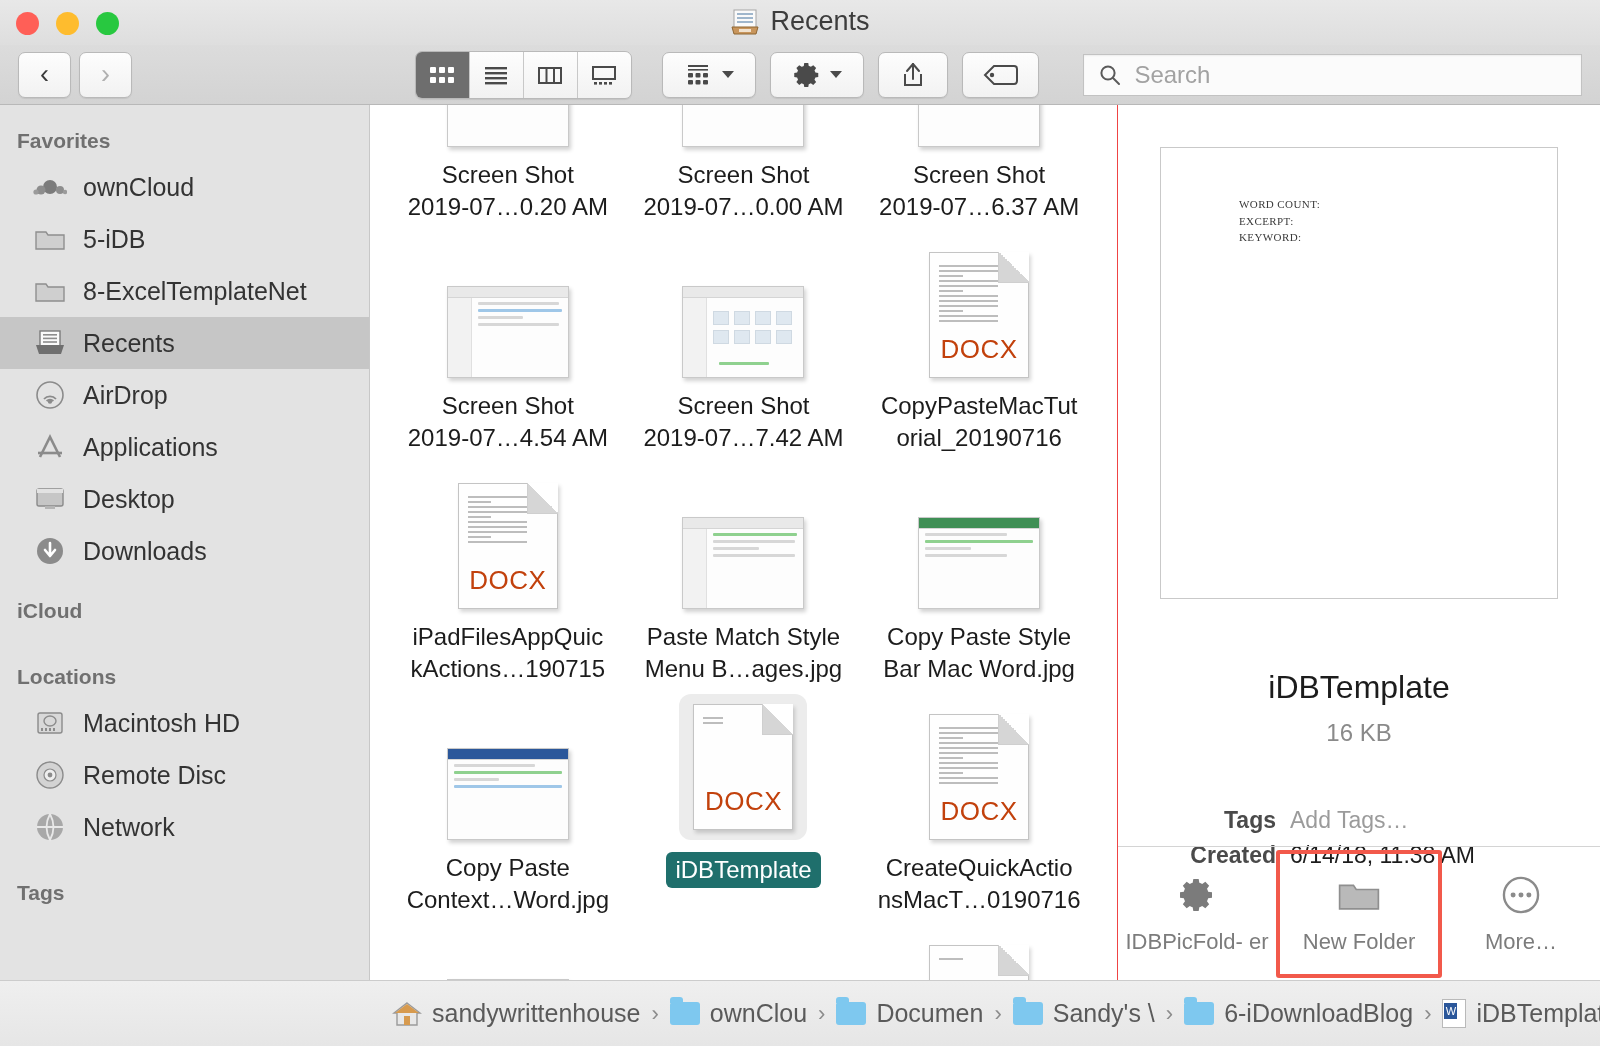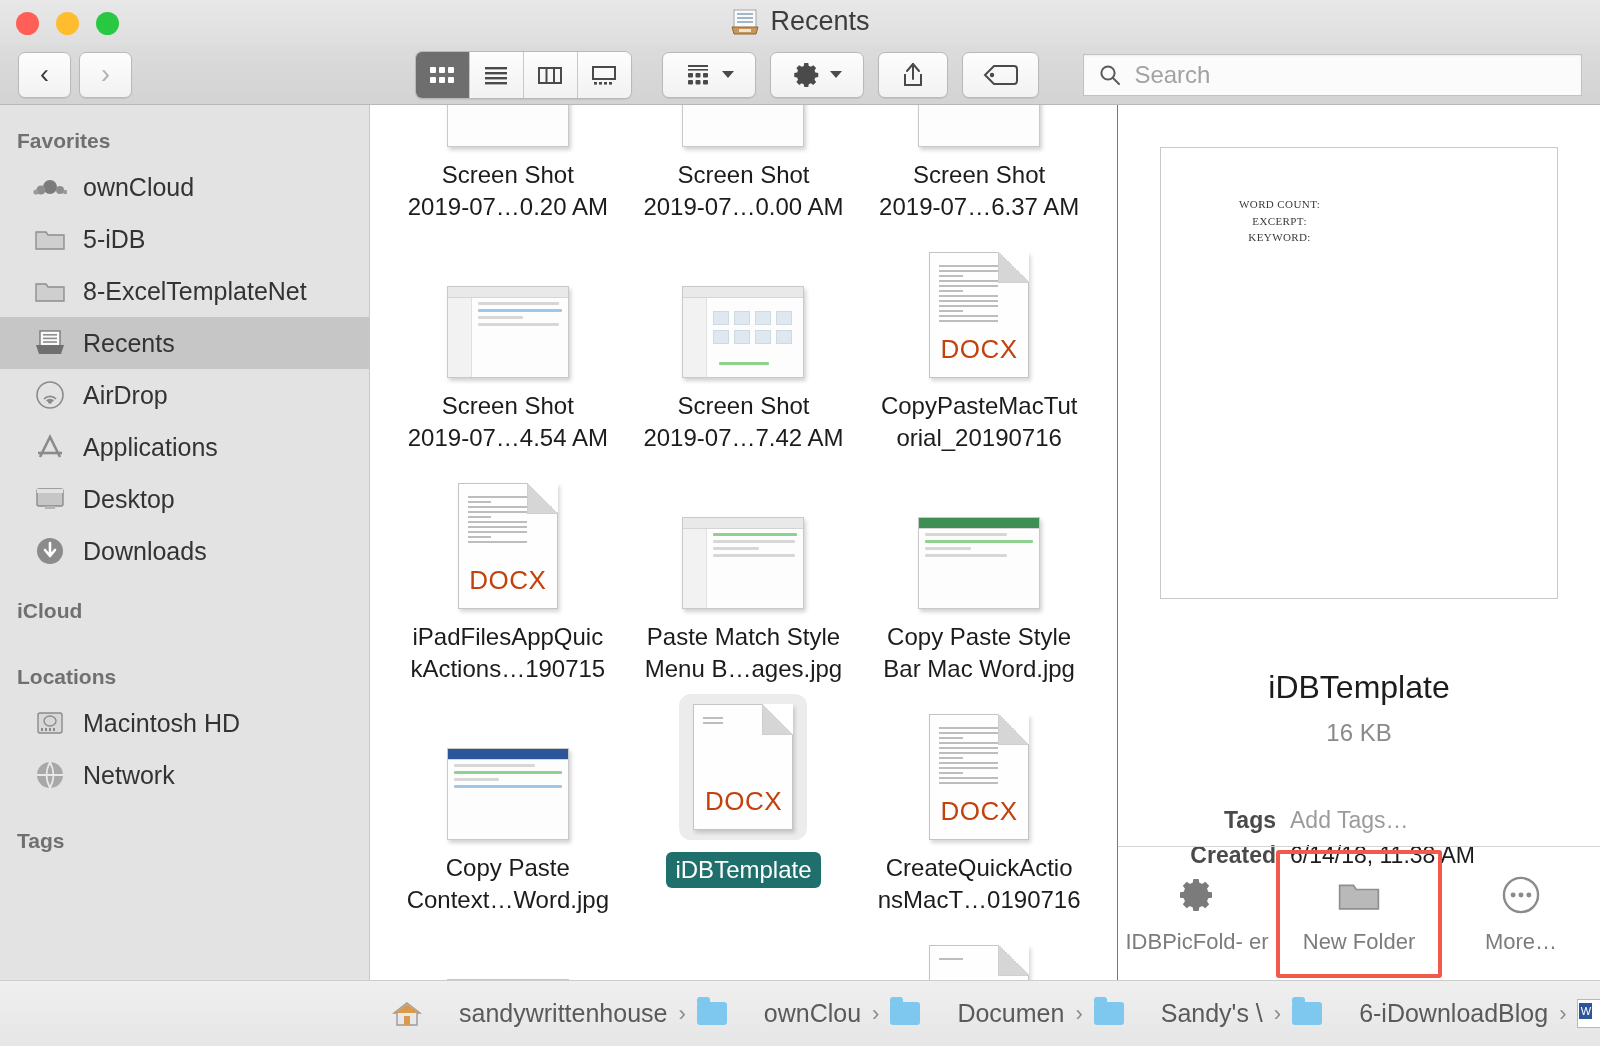--- a/index.html
+++ b/index.html
@@ -152,21 +152,21 @@
     background: #ececec; border-radius: 12px; padding: 10px 14px;
   }
 
   
   .preview {
     width: 482px; flex: 0 0 482px; background: #ffffff;
     display: flex; flex-direction: column; align-items: center; position: relative;
   }
   .pv-doc {
     width: 398px; height: 452px; background: #fff; border: 1px solid #c9c9c9;
-    margin-top: 42px; position: relative; text-align: center;
+    margin-top: 42px; position: relative;
   }
   .pv-doc .meta { position: absolute; left: 78px; top: 48px; font-family: "Liberation Serif", serif; }
   .pv-doc .meta span { display:block; font-size: 11px; color:#3a3a3a; letter-spacing:.4px; line-height:1.5; }
   .pv-title { font-size: 32px; color: #1c1c1c; margin-top: 70px; }
   .pv-size { font-size: 24px; color: #8a8a8a; margin-top: 13px; }
   .pv-rows { width: 100%; padding: 0 26px; margin-top: 56px; }
   .pv-row { display: flex; gap: 14px; font-size: 23px; line-height: 1.5; }
   .pv-row .k { width: 132px; text-align: right; color: #4a4a4a; font-weight: 600; flex: 0 0 132px; }
   .pv-row .v { color: #9b9b9b; }
   .pv-row .v.dark { color: #1c1c1c; }
@@ -182,21 +182,21 @@
     border: 4px solid #f2594b; border-radius: 3px; height: 128px; justify-content:center;
   }
 
   
   .pathbar {
     height: 66px; flex: 0 0 66px; background: linear-gradient(to bottom,#efefef,#e6e6e6);
     border-top: 1px solid #cccccc; display: flex; align-items: center;
     padding-left: 392px; gap: 0; font-size: 25px; color: #5a5a5a;
   }
   .crumb { display:flex; align-items:center; gap: 10px; }
-  .crumb .txt { white-space: nowrap; margin-left: 27px; }
+  .crumb .txt { white-space: nowrap; }
   .sep { margin: 0 11px; color: #8c8c8c; font-size: 22px; }
   .folder-blue {
     width: 30px; height: 23px; background: #7ec8ef; border-radius: 3px; position: relative; flex:0 0 30px;
   }
   .folder-blue::before {
     content:""; position:absolute; top:-5px; left:0; width: 13px; height: 6px;
     background:#7ec8ef; border-radius: 3px 3px 0 0;
   }
   .wicon {
     width: 24px; height: 29px; background: #fff; border: 1px solid #b9b9b9; position: relative; flex:0 0 24px;
@@ -446,20 +446,30 @@
                 <rect x="7" y="19" width="2" height="3"></rect>
                 <rect x="11" y="19" width="2" height="3"></rect>
                 <rect x="15" y="19" width="2" height="3"></rect>
                 <rect x="19" y="19" width="2" height="3"></rect>
               </g>
           </svg>
         </span>
         <span>Macintosh HD</span>
       </div>
 
+      <div class="sb-item">
+        <span class="sb-icon">
+          <svg width="32" height="32" viewBox="0 0 32 32">
+            <circle cx="16" cy="16" r="13" fill="#d3d3d3" stroke="#8b8b8b" stroke-width="1.4"></circle>
+            <circle cx="16" cy="16" r="6" fill="#eee" stroke="#8b8b8b" stroke-width="1.2"></circle>
+            <circle cx="16" cy="16" r="2.4" fill="#8b8b8b"></circle>
+          </svg>
+        </span>
+        <span>Remote Disc</span>
+      </div>
 
       <div class="sb-item">
         <span class="sb-icon">
           <svg width="32" height="32" viewBox="0 0 32 32">
             <circle cx="16" cy="16" r="13" fill="#a8a8a8"></circle>
             <path d="M3 16 H29 M16 3 Q23 16 16 29 Q9 16 16 3" fill="none" stroke="#e8e8e8" stroke-width="1.8"></path>
           </svg>
         </span>
         <span>Network</span>
       </div>

